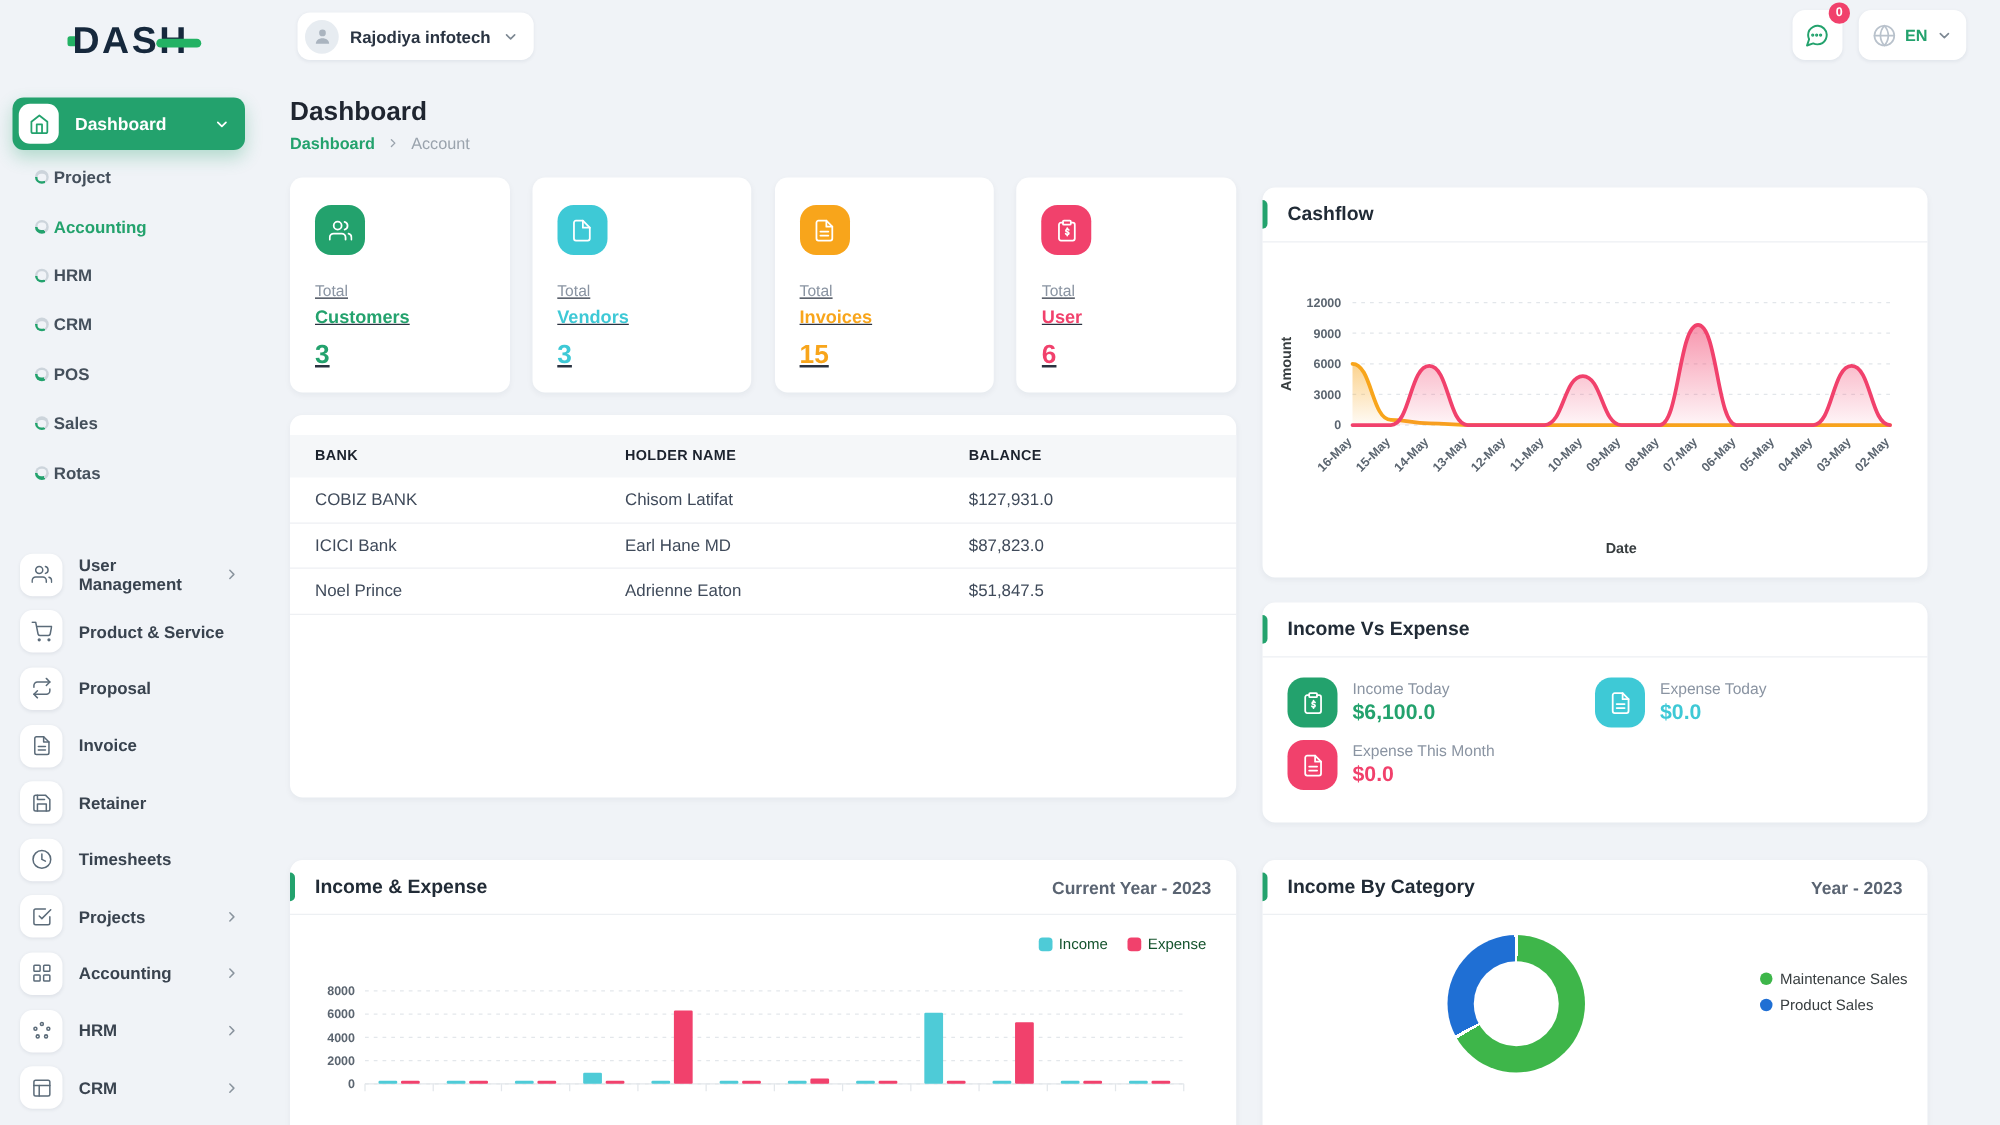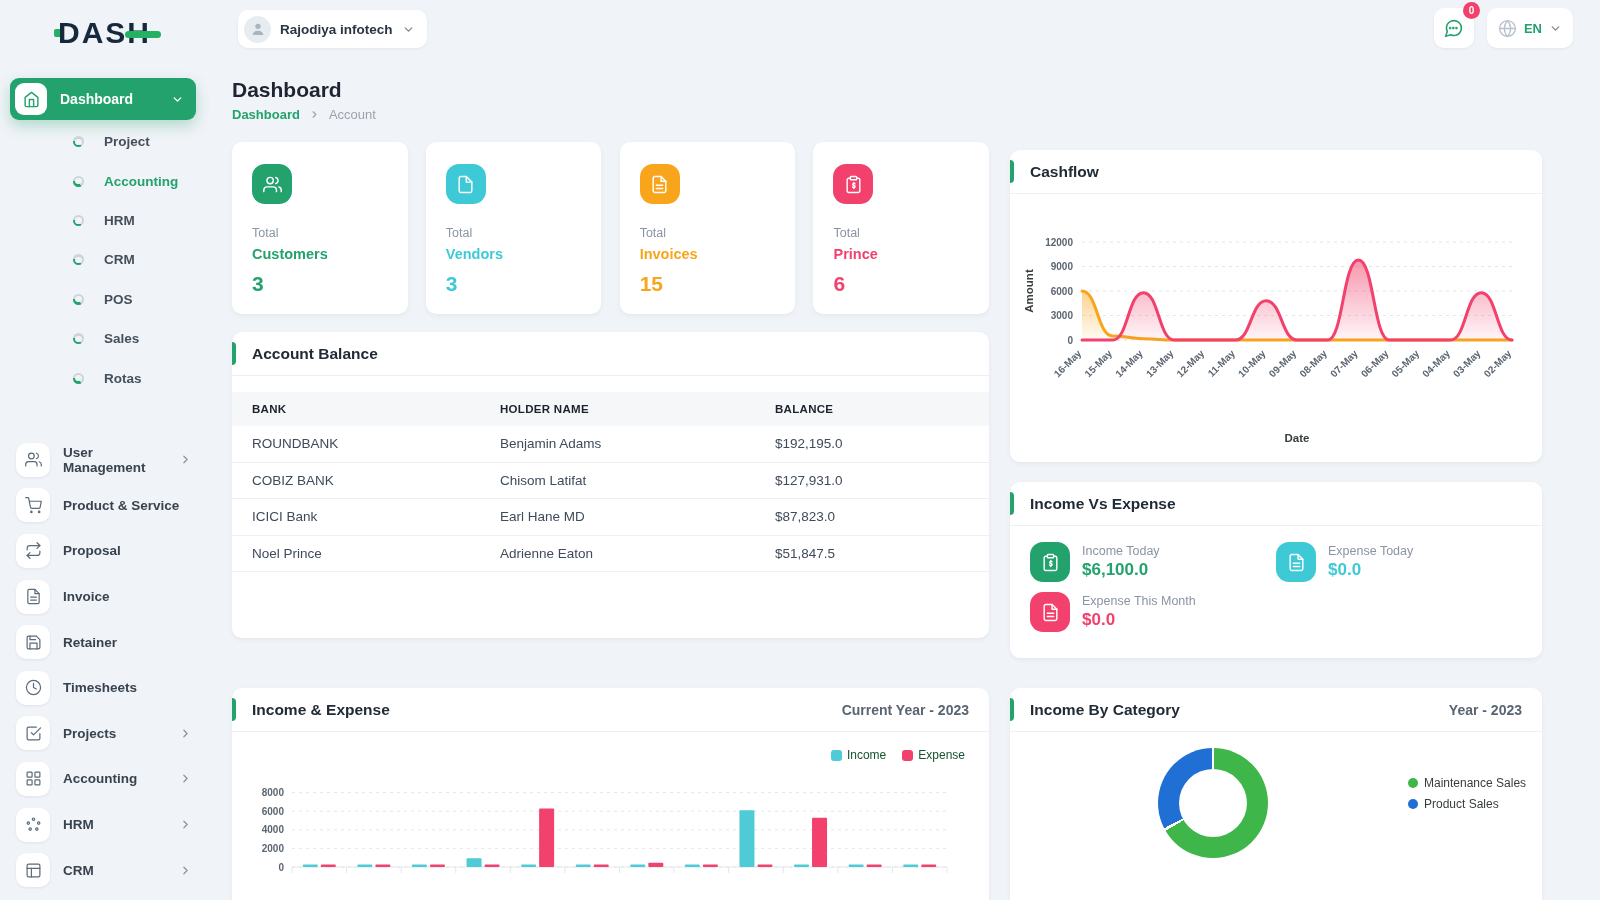--- a/index.html
+++ b/index.html
@@ -28,21 +28,21 @@
 
   
   .sidebar { left:0; top:58px; width:220px; }
   .dash-btn { position:absolute; left:10px; top:20px; width:186px; height:42px; background:#23a26d; border-radius:9px;
     display:flex; align-items:center; padding:0 12px 0 5px; gap:13px; cursor:pointer;
     box-shadow:0 6px 14px rgba(35,162,109,.3); }
   .dash-btn .sq { width:32px; height:32px; background:#fff; border-radius:9px; display:flex; align-items:center; justify-content:center; color:#23a26d; }
   .dash-btn .lbl { color:#fff; font-size:14px; font-weight:700; flex:1; }
   .dash-btn .chev { color:#fff; }
   .subnav { position:absolute; left:0; top:64px; width:220px; list-style:none; }
-  .subnav li { height:39.4px; display:flex; align-items:center; padding-left:28px; gap:20px; cursor:pointer;margin-left:45px; }
+  .subnav li { height:39.4px; display:flex; align-items:center; padding-left:28px; gap:4px; cursor:pointer; }
   .bullet { width:11px; height:11px; border-radius:50%; position:relative; flex:0 0 auto;
     background:conic-gradient(from 150deg,#23a26d 0 120deg,#ccd4db 120deg 360deg); }
   .bullet::after { content:''; position:absolute; inset:2.4px; background:#f0f3f7; border-radius:50%; }
   .subnav .t { font-size:13.5px; font-weight:600; color:#45505c; }
   .subnav li.active .t { color:#23a26d; font-weight:700; }
   .mainnav { position:absolute; left:0; top:379px; width:220px; list-style:none; }
   .mainnav li { height:45.6px; display:flex; align-items:center; padding:0 28px 0 16px; gap:13px; cursor:pointer; }
   .mainnav .sq { width:34px; height:34px; background:#fff; border-radius:10px; box-shadow:0 1px 3px rgba(20,40,60,.08);
     display:flex; align-items:center; justify-content:center; color:#5b6b79; flex:0 0 auto; }
   .mainnav .t { font-size:13.5px; font-weight:600; color:#39434f; flex:1; }
@@ -60,21 +60,21 @@
   .card-head { height:44px; display:flex; align-items:center; justify-content:space-between;
     padding:0 20px; border-bottom:1px solid #edf0f3; position:relative; }
   .card-head::before { content:''; position:absolute; left:0; top:10px; bottom:10px; width:4px;
     background:#23a26d; border-radius:0 4px 4px 0; }
   .card-title { font-size:15.5px; font-weight:700; color:#212b36; }
   .card-sub { font-size:14px; font-weight:600; color:#5a6472; }
 
   
   .stats-row { left:232px; top:142px; width:757px; display:flex; gap:18.3px; }
   .stat-card { flex:1; height:172px; background:#fff; border-radius:10px; box-shadow:0 2px 5px rgba(20,40,60,.05);
-    padding:22px 20px; cursor:pointer; }
+    padding:22px 20px; cursor:pointer;text-decoration:underline; }
   .stat-ic { width:40px; height:40px; border-radius:13px; display:flex; align-items:center; justify-content:center; color:#fff; }
   .stat-pre { margin-top:22px; font-size:12.5px; color:#8a94a2; }
   .stat-lab { margin-top:6px; font-size:14.5px; font-weight:600; }
   .stat-val { margin-top:10px; font-size:21px; font-weight:700; }
 
   
   .balance-card { left:232px; top:332px; width:757px; height:306px; }
   .tbl { width:100%; margin-top:16px; }
   .tbl-row { display:grid; grid-template-columns:248px 275px 1fr; align-items:center; }
   .tbl-head { background:#f5f7f9; height:34px; }
@@ -395,41 +395,33 @@
       <div class="stat-ic" style="background:#f1416c">
         <svg width="19" height="19" viewBox="0 0 24 24" fill="none" stroke="currentColor" stroke-width="1.8" stroke-linecap="round" stroke-linejoin="round">
           <path d="M16 4h2a2 2 0 0 1 2 2v14a2 2 0 0 1-2 2H6a2 2 0 0 1-2-2V6a2 2 0 0 1 2-2h2"></path>
           <rect x="8" y="2" width="8" height="4" rx="1"></rect>
           <path d="M13.9 11.3c-.5-.9-2.9-1-2.9.7 0 1.6 3 .9 3 2.6 0 1.6-2.6 1.5-3.2.5"></path>
           <line x1="12.4" y1="9.6" x2="12.4" y2="10.7"></line>
           <line x1="12.4" y1="15.9" x2="12.4" y2="17"></line>
         </svg>
       </div>
       <div class="stat-pre">Total</div>
-      <div class="stat-lab" style="color:#f1416c">Prince</div>
+      <div class="stat-lab" style="color:#f1416c">User</div>
       <div class="stat-val" style="color:#f1416c">6</div>
     </div>
   </div>
 
 <div class="card balance-card">
-  <div class="card-head">
-      <span class="card-title">Account Balance</span>
-    </div>
   <div class="tbl" id="balance-table">
       <div class="tbl-row tbl-head">
         <span>BANK</span>
         <span>HOLDER NAME</span>
         <span>BALANCE</span>
       </div>
       <div class="tbl-body">
-        <div class="tbl-row">
-          <span>ROUNDBANK</span>
-          <span>Benjamin Adams</span>
-          <span>$192,195.0</span>
-        </div>
         <div class="tbl-row">
           <span>COBIZ BANK</span>
           <span>Chisom Latifat</span>
           <span>$127,931.0</span>
         </div>
         <div class="tbl-row">
           <span>ICICI Bank</span>
           <span>Earl Hane MD</span>
           <span>$87,823.0</span>
         </div>

